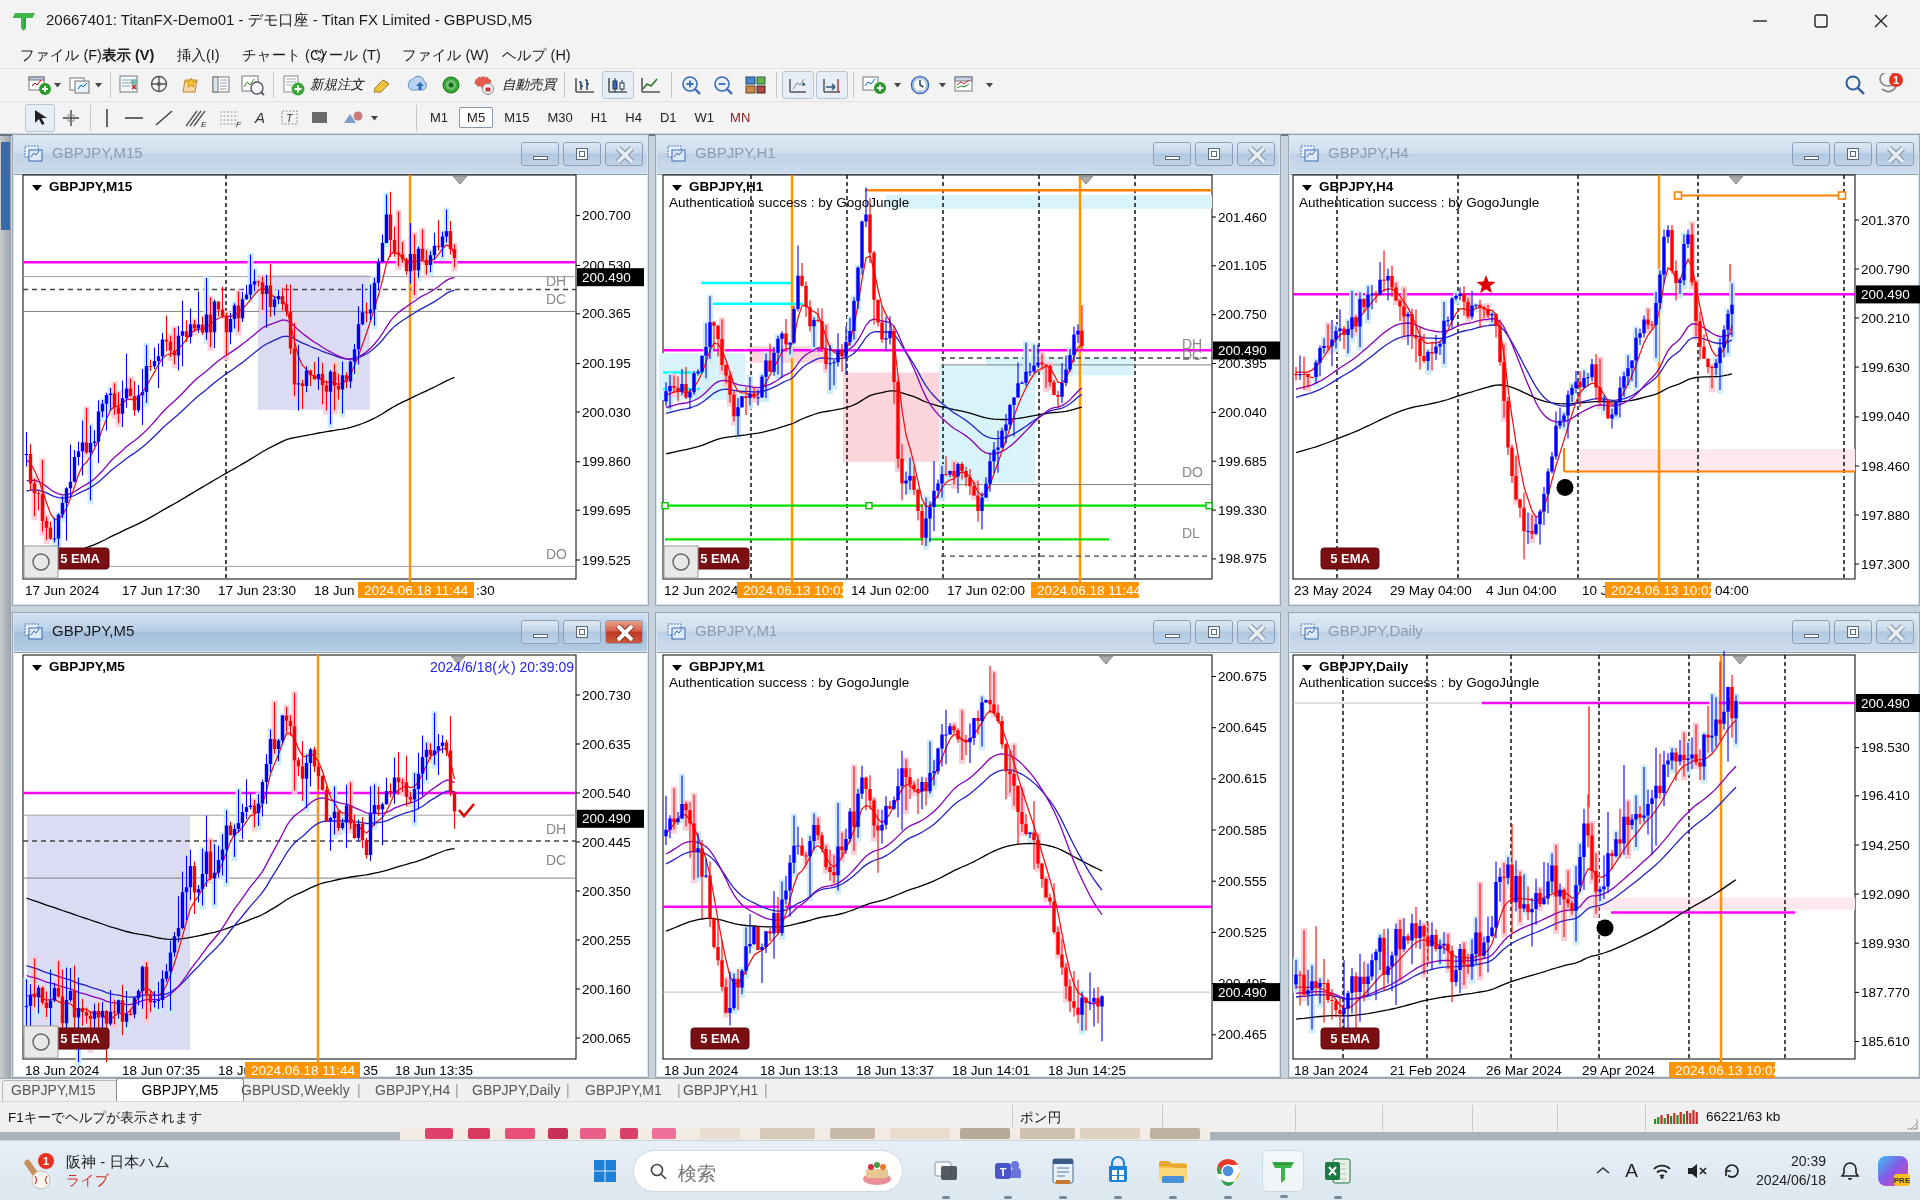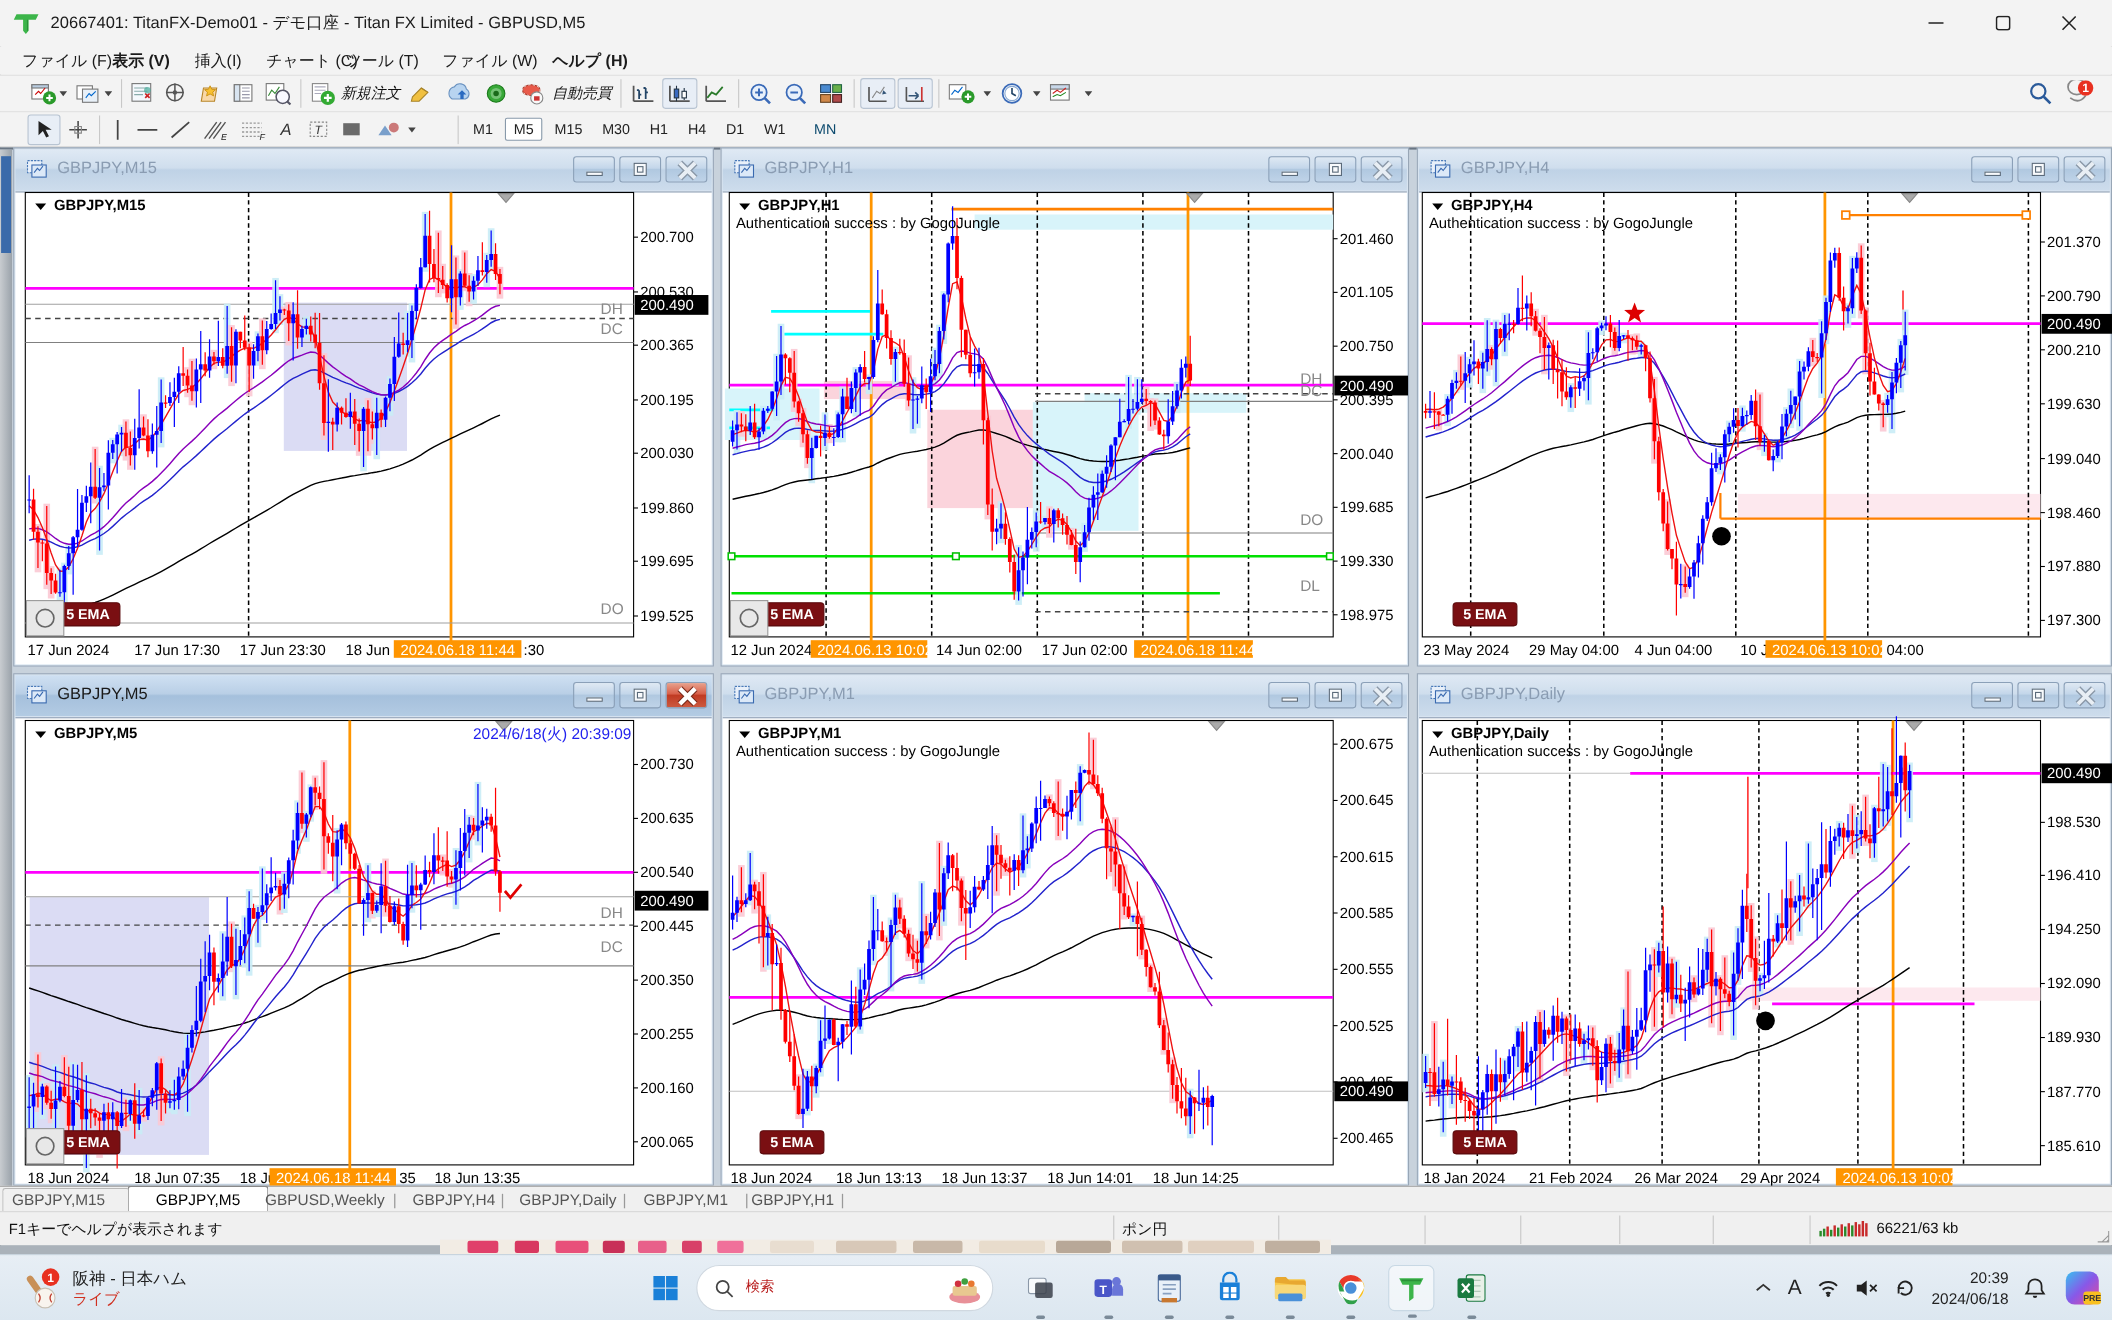--- a/index.html
+++ b/index.html
@@ -24,21 +24,21 @@
       <path d="M2 2 L14 14 M14 2 L2 14" stroke="#222" stroke-width="1.4"></path>
     </svg>
   </div>
 <div style="position:absolute;left:0;top:42px;width:1920px;height:26px;background:#f3f3f3;display:flex;align-items:center;font-size:14.5px;color:#1a1a1a;">
     <div style="position:absolute;left:20px;">ファイル (F)</div>
     <div style="position:absolute;left:102px;font-weight:bold;">表示 (V)</div>
     <div style="position:absolute;left:177px;">挿入(I)</div>
     <div style="position:absolute;left:242px;">チャート (C)</div>
     <div style="position:absolute;left:314px;">ツール (T)</div>
     <div style="position:absolute;left:402px;">ファイル (W)</div>
-    <div style="position:absolute;left:502px;font-weight:bold;">ヘルプ (H)</div>
+    <div style="position:absolute;left:502px;">ヘルプ (H)</div>
   </div>
 <div style="position:absolute;left:0;top:68px;width:1920px;height:33px;background:#f3f3f3;border-top:1px solid #e2e2e2;display:flex;align-items:center;padding-left:24px;">
     <div class="ti">
       <svg width="24" height="22" viewBox="0 0 24 22" style="">
         <rect x="1" y="3" width="15" height="13" fill="#fff" stroke="#777"></rect>
         <rect x="1" y="3" width="15" height="3" fill="#b8cce0" stroke="#777"></rect>
         <path d="M4 12 l3 -3 l2 2 l4 -5" stroke="#c00" fill="none"></path>
         <circle cx="17" cy="15" r="6" fill="#2a9a2a"></circle>
         <path d="M17 12 v6 M14 15 h6" stroke="#fff" stroke-width="1.8"></path>
       </svg>
@@ -305,21 +305,21 @@
     <div style="width:30px"></div>
     <div style="width:1px;height:26px;background:#c8c8c8;margin:0 4px;"></div>
     <div style="padding:2px 7px;font-size:13px;color:#222;border-radius:2px;margin:0 2px;">M1</div>
     <div style="padding:2px 7px;font-size:13px;color:#222;background:#fff;border:1px solid #8899aa;border-radius:2px;margin:0 2px;">M5</div>
     <div style="padding:2px 7px;font-size:13px;color:#222;border-radius:2px;margin:0 2px;">M15</div>
     <div style="padding:2px 7px;font-size:13px;color:#222;border-radius:2px;margin:0 2px;">M30</div>
     <div style="padding:2px 7px;font-size:13px;color:#222;border-radius:2px;margin:0 2px;">H1</div>
     <div style="padding:2px 7px;font-size:13px;color:#222;border-radius:2px;margin:0 2px;">H4</div>
     <div style="padding:2px 7px;font-size:13px;color:#222;border-radius:2px;margin:0 2px;">D1</div>
     <div style="padding:2px 7px;font-size:13px;color:#222;border-radius:2px;margin:0 2px;">W1</div>
-    <div style="padding:2px 7px;font-size:13px;color:#0c4a6e;border-radius:2px;margin:0 10px;">MN</div>
+    <div style="padding:2px 7px;font-size:13px;color:#7f1d1d;border-radius:2px;margin:0 0;">MN</div>
   </div>
 <div style="position:absolute;left:0;top:134px;width:1920px;height:946px;background:#c8d2dc;border-top:2px solid #6a7684;"></div>
 <div style="position:absolute;left:0;top:136px;width:11px;height:944px;background:linear-gradient(90deg,#c8ccd0,#9aa2aa);"></div>
 <div style="position:absolute;left:1px;top:142px;width:9px;height:88px;background:#3a6aaa;"></div>
 <div style="position:absolute;left:12px;top:134px;width:637px;height:472px;background:#d8e4f0;border:1px solid #98a6b6;">
     <div style="position:absolute;left:1px;top:1px;right:1px;height:37px;background:linear-gradient(#dfe9f4,#cfdeed 45%,#bfd2e6 50%,#cddcec);">
       <svg width="20" height="18" style="position:absolute;left:10px;top:9px">
         <rect x="1" y="1" width="13" height="11" fill="#e8f0fa" stroke="#4a7ab8" stroke-dasharray="2,1"></rect>
         <rect x="5" y="5" width="13" height="11" fill="#dce9f8" stroke="#3a6ab0"></rect>
         <path d="M7 12 l3 -4 l2 2 l3 -4" stroke="#3a6ab0" fill="none"></path>
@@ -1141,21 +1141,21 @@
         <rect x="13.5" y="2" width="10.5" height="10.5" fill="#1a80d8"></rect>
         <rect x="2" y="13.5" width="10.5" height="10.5" fill="#1a80d8"></rect>
         <rect x="13.5" y="13.5" width="10.5" height="10.5" fill="#1a80d8"></rect>
       </svg>
     </div>
     <div style="position:absolute;left:633px;top:9px;width:270px;height:42px;background:#fff;border:1px solid #d0d8e0;border-radius:21px;">
       <svg width="18" height="18" style="position:absolute;left:16px;top:12px">
         <circle cx="7" cy="7" r="5.5" fill="none" stroke="#444" stroke-width="1.6"></circle>
         <path d="M11 11 l5 5" stroke="#444" stroke-width="1.6"></path>
       </svg>
-      <div style="position:absolute;left:44px;top:10px;font-size:13px;color:#b91c1c;">検索</div>
+      <div style="position:absolute;left:44px;top:10px;font-size:19px;color:#737373;">検索</div>
       <svg width="34" height="30" viewBox="0 0 34 30" style="position:absolute;right:8px;top:6px">
         <ellipse cx="17" cy="22" rx="14" ry="6" fill="#e89098"></ellipse>
         <rect x="6" y="12" width="22" height="9" rx="2" fill="#e8c890"></rect>
         <circle cx="11" cy="10" r="3" fill="#d03040"></circle>
         <circle cx="17" cy="8" r="3" fill="#40a040"></circle>
         <circle cx="23" cy="10" r="3" fill="#e87830"></circle>
       </svg>
     </div>
     <div style="position:absolute;left:925px;top:9px;width:42px;height:42px;display:flex;align-items:center;justify-content:center;">
       <svg width="30" height="30" viewBox="0 0 30 30" style="">

